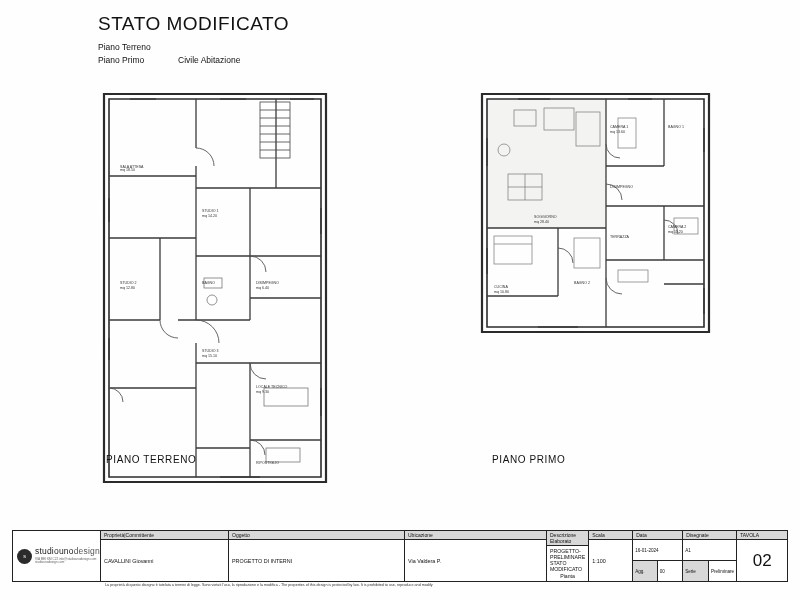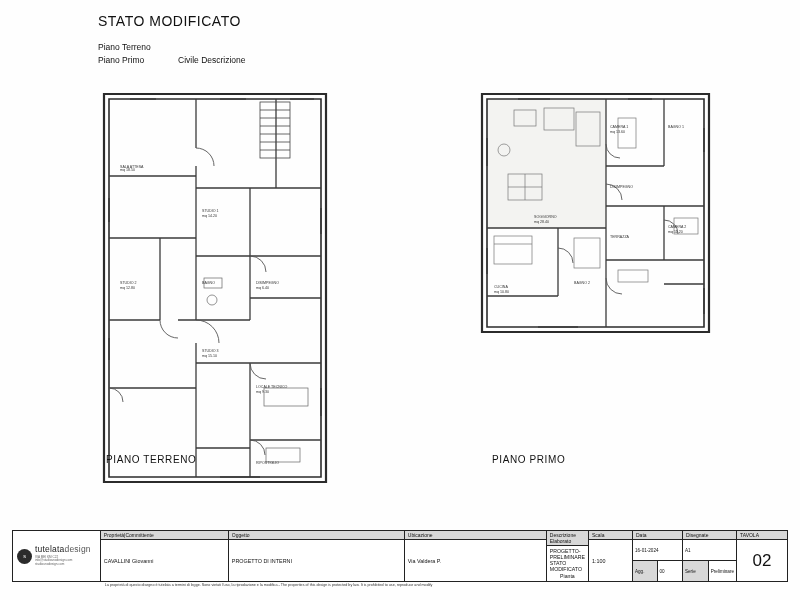--- a/index.html
+++ b/index.html
@@ -19,21 +19,21 @@
     width: 800px;
     height: 600px;
     background: #fefefe;
   }
 
   
   .title-main {
     position: absolute;
     left: 98px;
     top: 13px;
-    font-size: 14px;
+    font-size: 19px;
     letter-spacing: 0.5px;
     color: #111;
   }
   .subtitle-block {
     position: absolute;
     left: 98px;
     top: 41px;
     font-size: 8.5px;
     line-height: 13px;
     color: #111;
@@ -193,21 +193,21 @@
 <div class="sheet">
 
   <div class="title-main">STATO MODIFICATO</div>
 
   <div class="subtitle-block">
     <div class="sub-row">
       <div class="sub-label">Piano Terreno</div>
     </div>
     <div class="sub-row">
       <div class="sub-label">Piano Primo</div>
-      <div class="sub-value">Civile Descrizione</div>
+      <div class="sub-value">Civile Abitazione</div>
     </div>
   </div>
 
   <div class="plan" id="plan-left">
     <svg width="230" height="400" viewBox="0 0 230 400" xmlns="http://www.w3.org/2000/svg">
       <g fill="none" stroke="#2b2b2b" stroke-width="2.2">
 
         <path d="M4 6 L226 6 L226 394 L4 394 Z"></path>
       </g>
       <g fill="none" stroke="#2b2b2b" stroke-width="1.6">
@@ -388,21 +388,21 @@
 
   <div class="plan-caption" id="caption-terreno">PIANO TERRENO</div>
   <div class="plan-caption" id="caption-primo">PIANO PRIMO</div>
 
   <div class="titleblock">
 
     <div class="tb-logo">
       <div class="logo-mark">s</div>
       <div class="logo-text">
         <div class="logo-name">
-          <span>tutelata</span><span class="thin">design</span>
+          <span>studiouno</span><span class="thin">design</span>
         </div>
         <div class="logo-sub">VIA MEI KM C22  info@studiounodesign.com  studiounodesign.com</div>
       </div>
     </div>
 
     <div class="tb-main">
       <div class="tb-grid">
 
         <div class="tb-col c-prop">
           <div class="tb-head">Proprietà|Committente</div>

